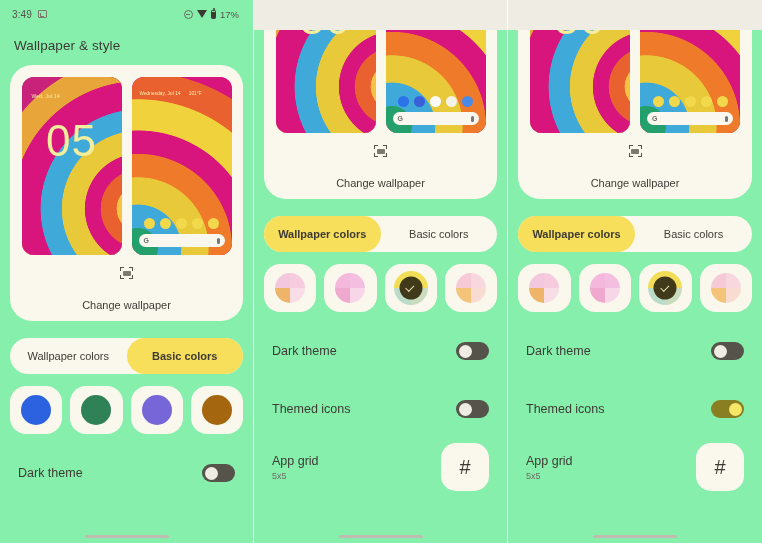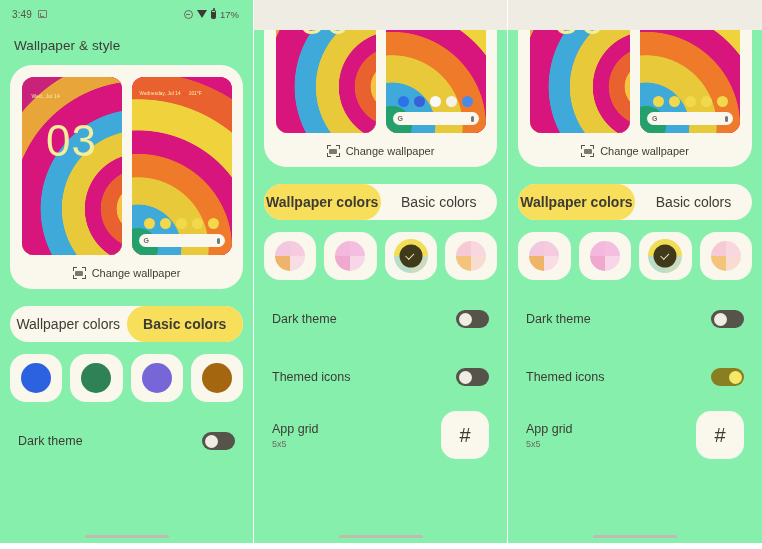--- a/index.html
+++ b/index.html
@@ -113,39 +113,39 @@
   .colored .dock-ic:nth-child(5) { background: #4A8BE8; }
   .searchbar {
     position: absolute; bottom: 8px; left: 7px; right: 7px; height: 13px;
     background: #FAF7EF; border-radius: 8px; display: flex;
     align-items: center; justify-content: space-between; padding: 0 5px;
   }
   .searchbar .g { font-size: 7px; color: #6A6A6A; font-weight: bold; }
   .searchbar .mic { width: 3px; height: 6px; border-radius: 2px; background: #777; }
 
   .change-wp {
-    display: flex; align-items: center; justify-content: center; gap: 6px;
-    margin-top: 12px; font-size: 11px; color: #3F3C35;
+    display: flex; align-items: center; justify-content: center; gap: 20px;
+    margin-top: 12px; font-size: 11px; color: #3F3C35; flex-direction: column;
   }
   .wp-icon { width: 13px; height: 12px; position: relative; }
   .wp-icon .br { position: absolute; width: 4px; height: 4px; border-color: #55524A; }
   .wp-icon .tl { top: 0; left: 0; border-top: 1.4px solid #55524A; border-left: 1.4px solid #55524A; }
   .wp-icon .tr { top: 0; right: 0; border-top: 1.4px solid #55524A; border-right: 1.4px solid #55524A; }
   .wp-icon .bl { bottom: 0; left: 0; border-bottom: 1.4px solid #55524A; border-left: 1.4px solid #55524A; }
   .wp-icon .brr { bottom: 0; right: 0; border-bottom: 1.4px solid #55524A; border-right: 1.4px solid #55524A; }
   .wp-icon .mt { position: absolute; left: 2.5px; top: 3.5px; width: 8px; height: 5px; background: #7D796F; border-radius: 1px; }
 
   
   .tabs {
     margin: 17px 10px 0 10px; background: #FAF7ED; border-radius: 20px;
     display: flex; height: 36px; padding: 0;
   }
   .tab {
     flex: 1; display: flex; align-items: center; justify-content: center;
-    font-size: 14px; color: #3E3B34; border-radius: 20px; cursor: pointer;
+    font-size: 11px; color: #3E3B34; border-radius: 20px; cursor: pointer;
   }
   .tab.active { background: #F7DF5B; font-weight: bold; }
 
   
   .swatches { display: flex; gap: 8px; margin: 12px 10px 0 10px; }
   .sw-cell {
     flex: 1; height: 48px; background: #FAF7ED; border-radius: 16px;
     display: flex; align-items: center; justify-content: center;
   }
   .sw-circle { width: 30px; height: 30px; border-radius: 50%; position: relative; overflow: hidden; }
@@ -211,21 +211,21 @@
         </div>
       </div>
       <div class="page-title">Wallpaper &amp; style</div>
       <div style="position: relative;">
         <div class="wp-card">
           <div class="wp-previews">
             <div class="phone tall">
               <div class="swirl"></div>
               <div class="lock-date">Wed, Jul 14</div>
               <div class="lock-clock">
-                <span>03</span>
+                <span>05</span>
               </div>
             </div>
             <div class="phone tall">
               <div class="swirl2"></div>
               <div class="home-date">
                 <span>Wednesday, Jul 14</span>
                 <span class="wx"></span>
                 <span>101°F</span>
               </div>
               <div class="dock themed">

